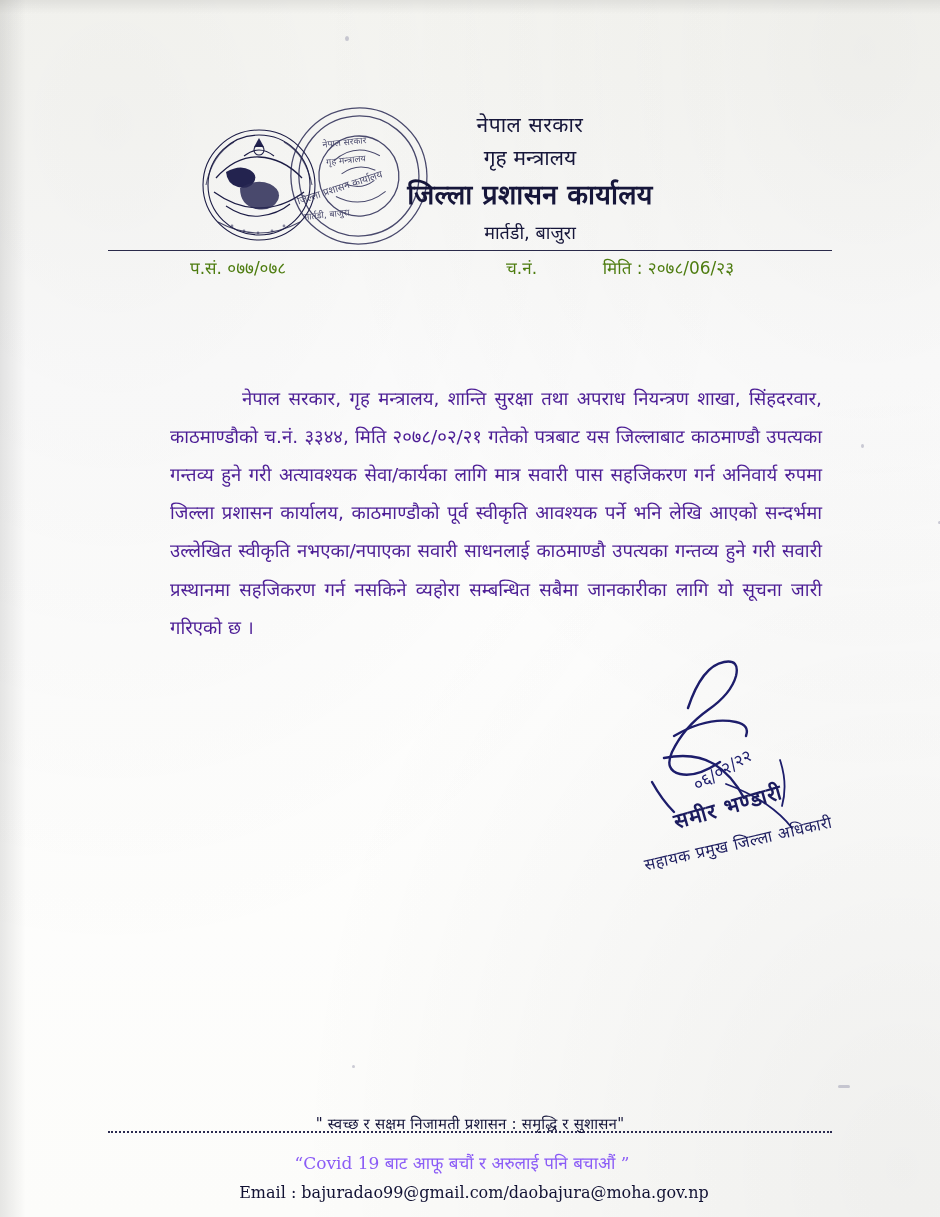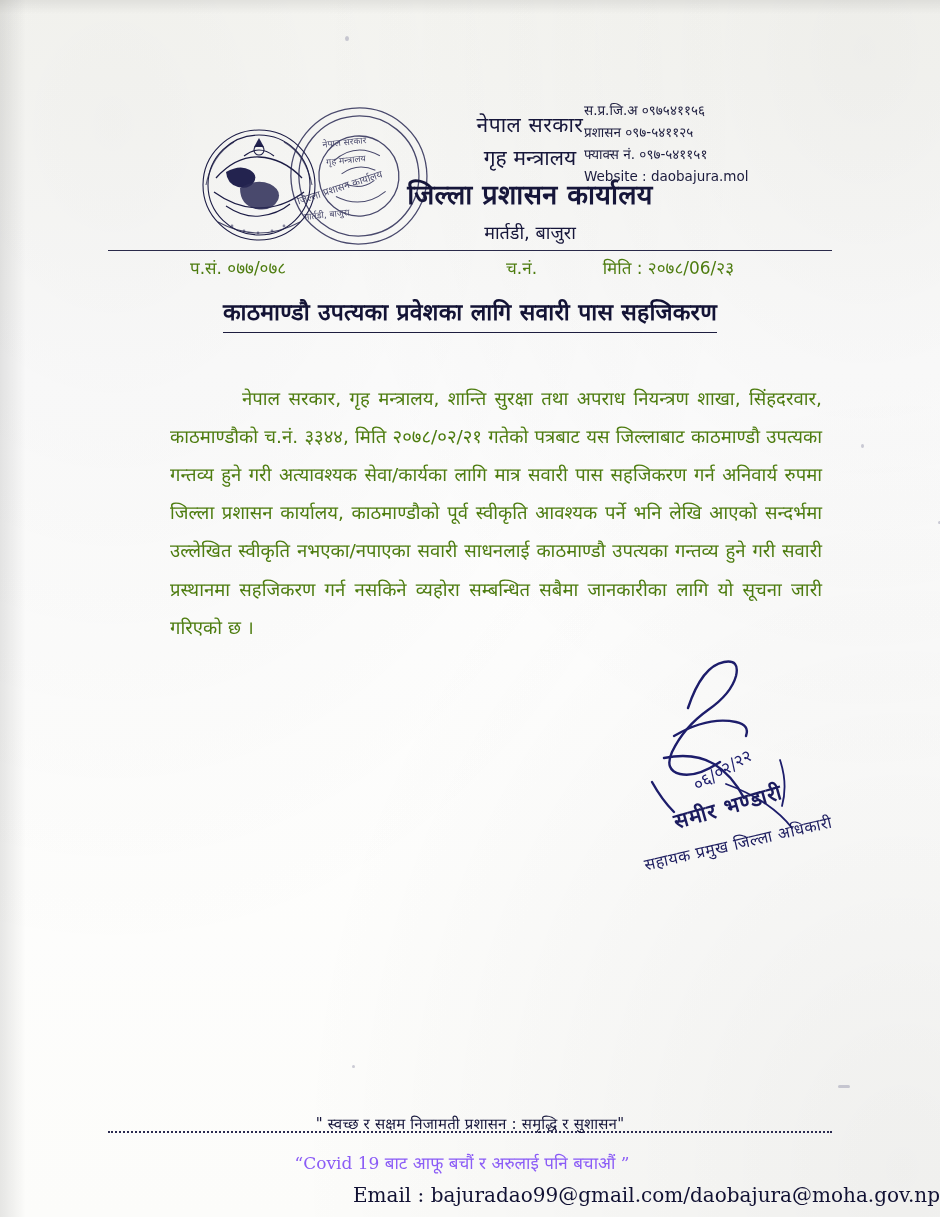--- a/index.html
+++ b/index.html
@@ -162,21 +162,21 @@
   
   .body-text {
     position: absolute;
     left: 170px;
     right: 118px;
     top: 380px;
     font-size: 18.5px;
     line-height: 2.06;
     text-align: justify;
     text-justify: inter-word;
-    color: #4d7c0f;
+    color: #4c1d95;
     text-indent: 72px;
   }
 
   
   .sig-area {
     position: absolute;
     left: 630px;
     top: 640px;
     width: 290px;
     height: 270px;
@@ -240,22 +240,22 @@
     top: 44px;
     text-align: center;
     font-size: 17px;
     color: #8b5cf6;
     font-family: "DejaVu Serif", serif;
   }
   .footer-email {
     position: absolute;
     left: 0; right: 0;
     top: 76px;
-    text-align: right;
-    font-size: 20px;
+    text-align: center;
+    font-size: 16px;
     color: #111133;
     font-family: "DejaVu Serif", serif;
     white-space: nowrap;
     overflow: hidden;
     padding-left: 8px;
   }
 
   
   .speck { position: absolute; background: #9a9ab0; border-radius: 50%; opacity: .5; }
 </style>
@@ -321,38 +321,31 @@
       </svg>
     </div>
 
     <div class="org-block">
       <div class="org-line1">नेपाल सरकार</div>
       <div class="org-line2">गृह मन्त्रालय</div>
       <div class="org-line3">जिल्ला प्रशासन कार्यालय</div>
       <div class="org-line4">मार्तडी, बाजुरा</div>
     </div>
 
-    <div class="contact-block">
-      <div>स.प्र.जि.अ ०९७५४११५६</div>
-      <div>प्रशासन ०९७-५४११२५</div>
-      <div>फ्याक्स नं. ०९७-५४११५१</div>
-      <div>Website : daobajura.mol</div>
-    </div>
   </div>
 
   <div class="rule"></div>
 
   <div class="refrow">
     <span class="ref-left">प.सं.  ०७७/०७८</span>
     <span class="ref-mid">च.नं.</span>
     <span class="ref-right">मिति : २०७८/06/२३</span>
   </div>
 
   <div class="title-wrap">
-    <div class="title-line">काठमाण्डौ उपत्यका प्रवेशका लागि सवारी पास सहजिकरण</div>
     <br>
   </div>
 
   <div class="body-text">नेपाल सरकार, गृह मन्त्रालय, शान्ति सुरक्षा तथा अपराध नियन्त्रण शाखा, सिंहदरवार, काठमाण्डौको च.नं. ३३४४, मिति २०७८/०२/२१ गतेको पत्रबाट यस जिल्लाबाट काठमाण्डौ उपत्यका गन्तव्य हुने गरी अत्यावश्यक सेवा/कार्यका लागि मात्र सवारी पास सहजिकरण गर्न अनिवार्य रुपमा जिल्ला प्रशासन कार्यालय, काठमाण्डौको पूर्व स्वीकृति आवश्यक पर्ने भनि लेखि आएको सन्दर्भमा उल्लेखित स्वीकृति नभएका/नपाएका सवारी साधनलाई काठमाण्डौ उपत्यका गन्तव्य हुने गरी सवारी प्रस्थानमा सहजिकरण गर्न नसकिने व्यहोरा सम्बन्धित सबैमा जानकारीका लागि यो सूचना जारी गरिएको छ ।</div>
 
   <div class="sig-area">
     <svg class="sig-svg" width="290" height="270" viewBox="0 0 290 270">
       <g fill="none" stroke="#1d1d6b" stroke-width="2.4" stroke-linecap="round">
         <path d="M58 68 q14 -42 36 -46 q16 -3 12 14 q-5 18 -28 34 q-24 17 -36 42 q-8 18 8 22 q16 4 40 -12"></path>
         <path d="M44 96 q34 -20 62 -14 q14 3 10 14"></path>

